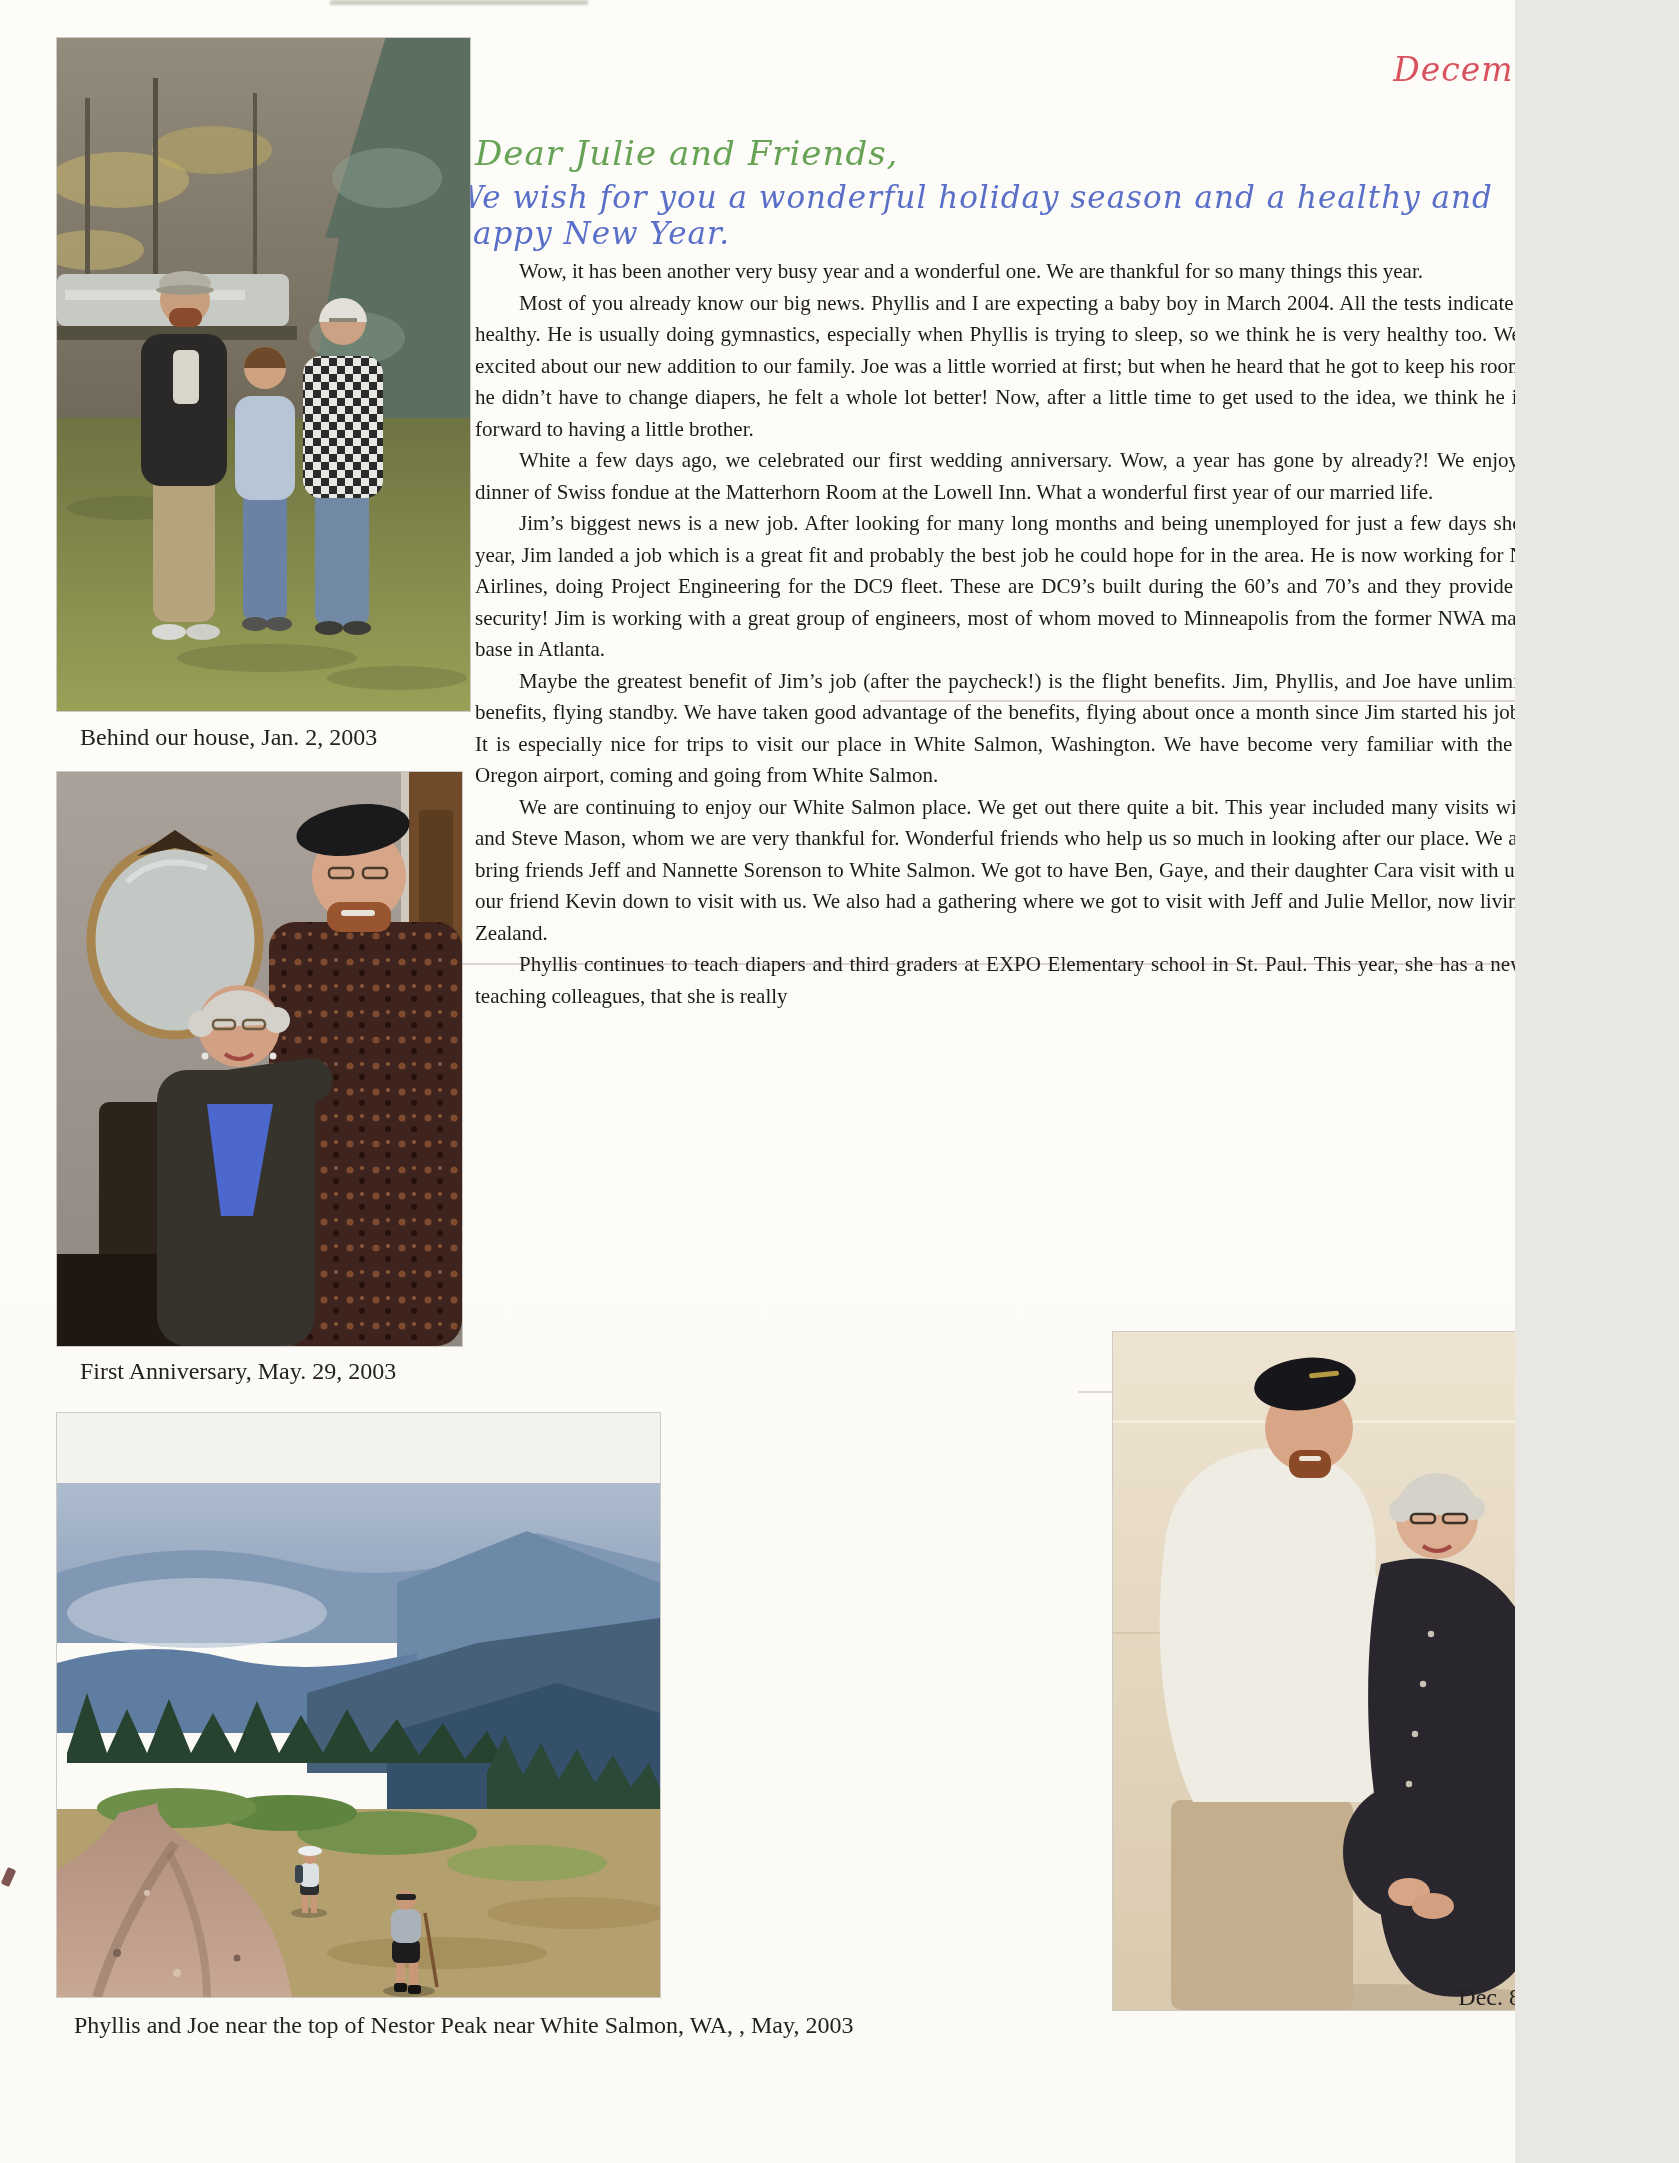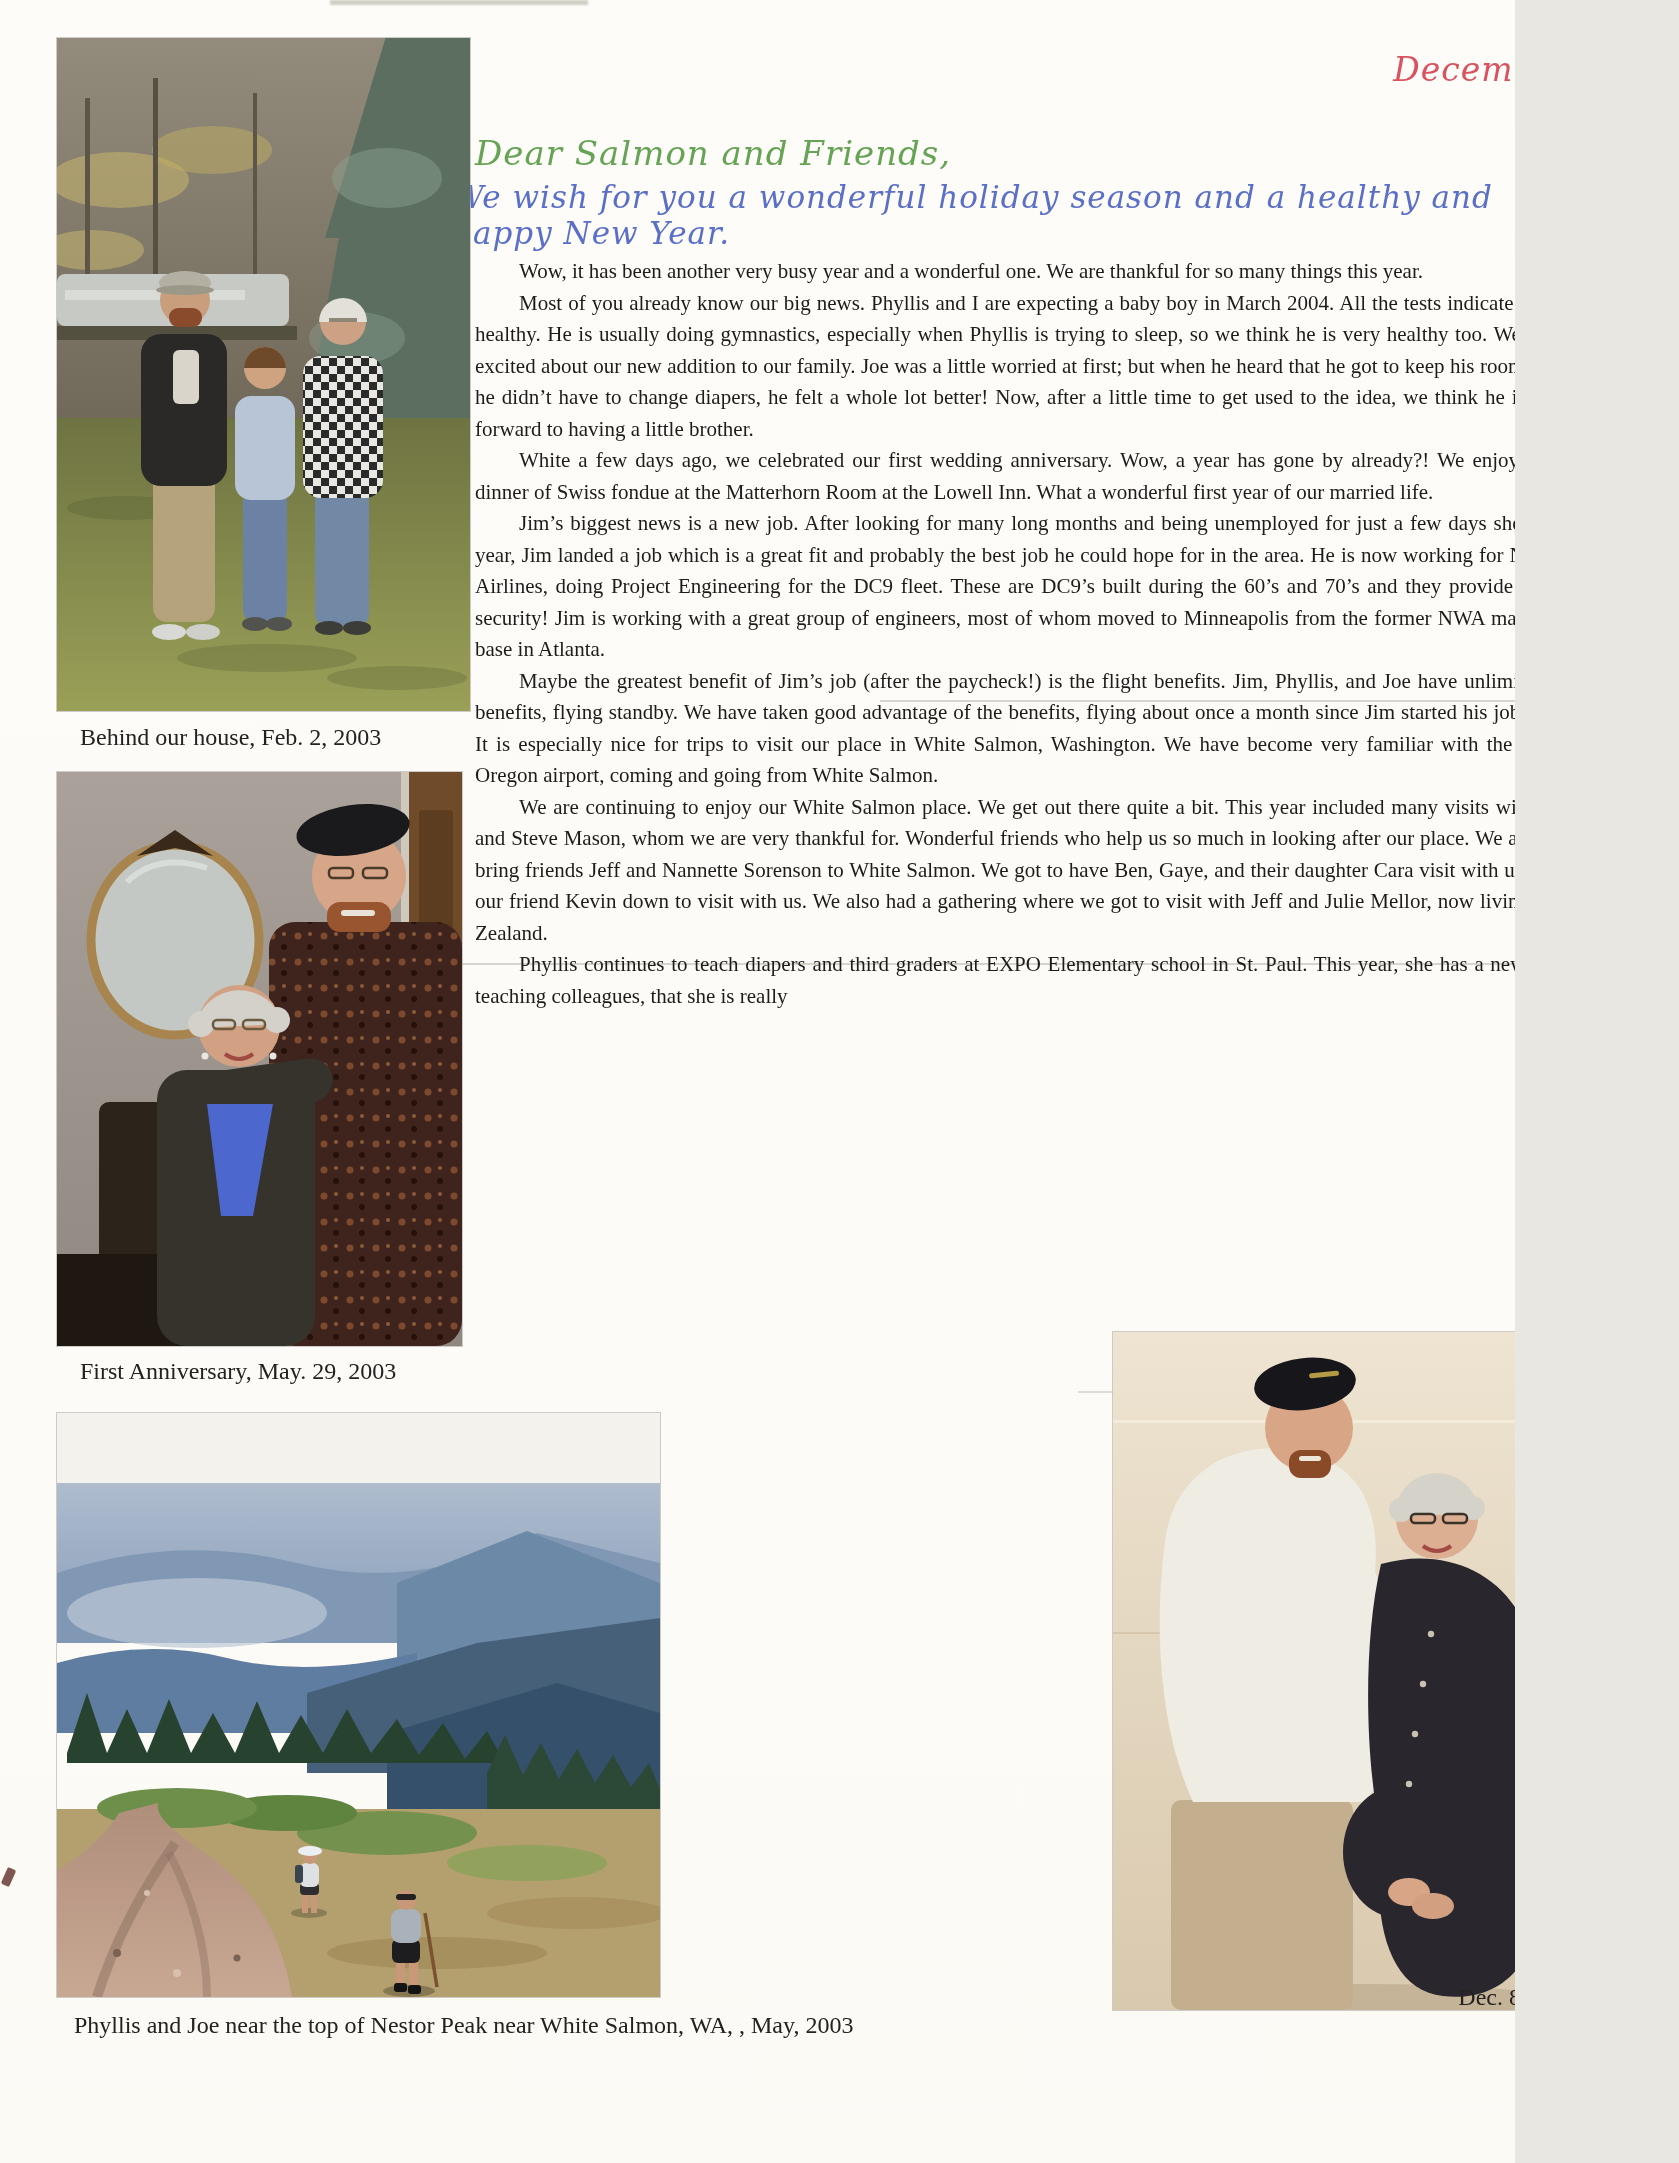--- a/index.html
+++ b/index.html
@@ -52,21 +52,21 @@
 <div class="page">
 
   <div class="top-artifact"></div>
   <div class="crease c1"></div>
   <div class="crease c2"></div>
   <div class="crease c3"></div>
   <div class="pen-mark"></div>
   <div class="edge-line"></div>
 
   <div class="script date-line">December 11, 2003</div>
-  <div class="script salutation">Dear Salmon and Friends,</div>
+  <div class="script salutation">Dear Julie and Friends,</div>
   <div class="script wish-line">We wish for you a wonderful holiday season and a healthy and happy New Year.</div>
 
   <div class="body-text">
     <p>Wow, it has been another very busy year and a wonderful one.  We are thankful for so many things this year.</p>
     <p>Most of you already know our big news.  Phyllis and I are expecting a baby boy in March 2004.  All the tests indicate that he is healthy.  He is usually doing gymnastics, especially when Phyllis is trying to sleep, so we think he is very healthy too.  We are very excited about our new addition to our family.  Joe was a little worried at first; but when he heard that he got to keep his room and that he didn’t have to change diapers, he felt a whole lot better!  Now, after a little time to get used to the idea, we think he is looking forward to having a little brother.</p>
     <p>White a few days ago, we celebrated our first wedding anniversary.  Wow, a year has gone by already?!  We enjoyed a fine dinner of Swiss fondue at the Matterhorn Room at the Lowell Inn.  What a wonderful first year of our married life.</p>
     <p>Jim’s biggest news is a new job.  After looking for many long months and being unemployed for just a few days short of one year, Jim landed a job which is a great fit and probably the best job he could hope for in the area.  He is now working for Northwest Airlines, doing Project Engineering for the DC9 fleet.  These are DC9’s built during the 60’s and 70’s and they provide good job security!  Jim is working with a great group of engineers, most of whom moved to Minneapolis from the former NWA maintenance base in Atlanta.</p>
     <p>Maybe the greatest benefit of Jim’s job (after the paycheck!) is the flight benefits.  Jim, Phyllis, and Joe have unlimited flight benefits, flying standby.  We have taken good advantage of the benefits, flying about once a month since Jim started his job in April.  It is especially nice for trips to visit our place in White Salmon, Washington.  We have become very familiar with the Portland, Oregon airport, coming and going from White Salmon.</p>
     <p>We are continuing to enjoy our White Salmon place.  We get out there quite a bit.  This year included many visits with Jeanne and Steve Mason, whom we are very thankful for.  Wonderful friends who help us so much in looking after our place.  We also got to bring friends Jeff and Nannette Sorenson to White Salmon.  We got to have Ben, Gaye, and their daughter Cara visit with us.  We had our friend Kevin down to visit with us.  We also had a gathering where we got to visit with Jeff and Julie Mellor, now living in New Zealand.</p>
     <p>Phyllis continues to teach diapers and third graders at EXPO Elementary school in St. Paul.  This year, she has a new team of teaching colleagues, that she is really</p>
@@ -130,21 +130,21 @@
         <rect x="258" y="448" width="54" height="140" rx="12" fill="#7289a6"></rect>
         <ellipse cx="272" cy="590" rx="14" ry="7" fill="#3c3c38"></ellipse>
         <ellipse cx="300" cy="590" rx="14" ry="7" fill="#3c3c38"></ellipse>
         <rect x="246" y="318" width="80" height="142" rx="18" fill="url(#plaid)"></rect>
         <circle cx="286" cy="284" r="23" fill="#cda184"></circle>
         <path d="M262,284 A24,24 0 0 1 310,284 Z" fill="#e2e0d9"></path>
         <rect x="272" y="280" width="28" height="4" fill="#6b5f4d" opacity=".7"></rect>
       </g>
     </svg>
   </div>
-  <div class="caption" id="caption-behind-house">Behind our house, Feb. 2, 2003</div>
+  <div class="caption" id="caption-behind-house">Behind our house, Jan. 2, 2003</div>
 
   <div class="photo" id="photo-first-anniversary">
     <svg viewBox="0 0 405 574" preserveAspectRatio="none">
       <defs>
         <linearGradient id="wall" x1="0" y1="0" x2="0" y2="1">
           <stop offset="0" stop-color="#aaa29a"></stop>
             <stop offset="1" stop-color="#8f8880"></stop>
         </linearGradient>
         <pattern id="paisley" width="26" height="26" patternUnits="userSpaceOnUse">
           <rect width="26" height="26" fill="#3f231d"></rect>

